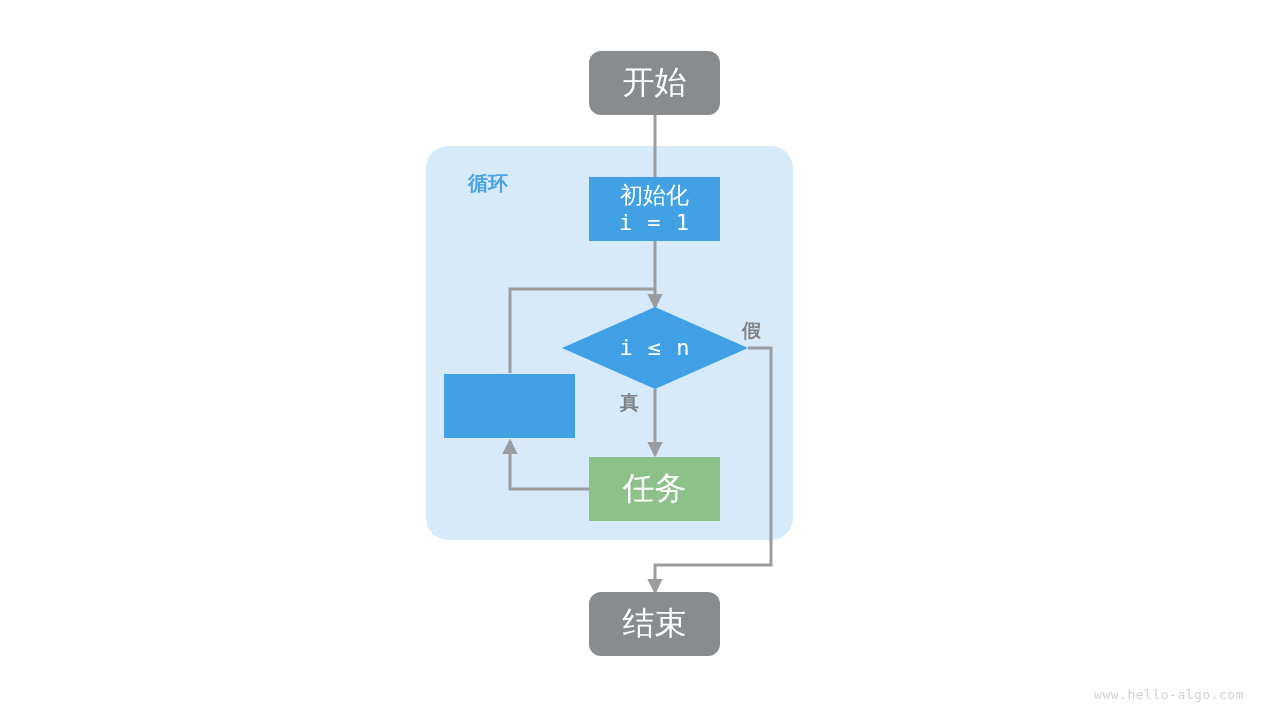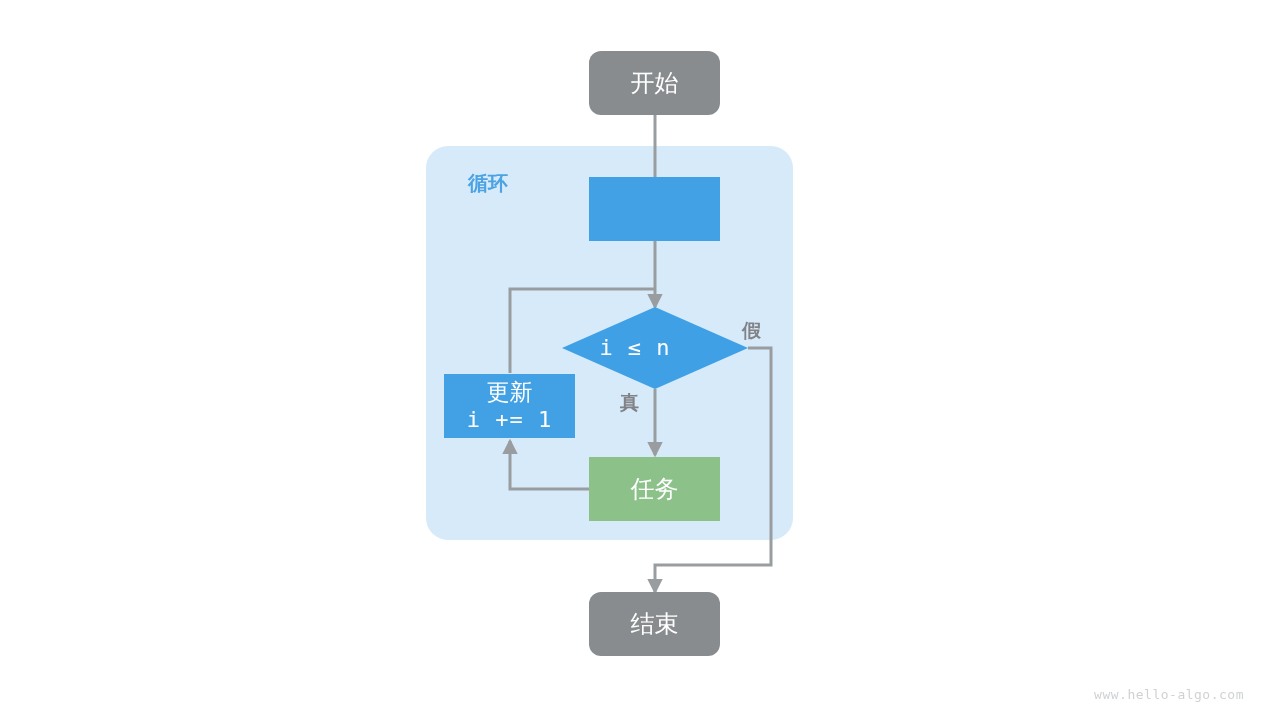--- a/index.html
+++ b/index.html
@@ -42,21 +42,21 @@
     color: #ffffff;
   }
   .code {
     font-family: "DejaVu Sans Mono", "Liberation Mono", monospace;
     font-size: 22px;
     color: #ffffff;
     letter-spacing: 1px;
   }
   .terminal-text {
     font-family: "DejaVu Sans", "Liberation Sans", sans-serif;
-    font-size: 24px;
+    font-size: 32px;
     color: #ffffff;
   }
   .edge-label {
     position: absolute;
     font-family: "DejaVu Sans", "Liberation Sans", sans-serif;
     font-size: 19px;
     font-weight: bold;
     color: #808285;
     pointer-events: none;
   }
@@ -116,29 +116,29 @@
 
     <rect x="589" y="592" width="131" height="64" rx="12" ry="12" fill="#898c8e"></rect>
   </svg>
 
   <div class="group-label" style="left:452px; top:170px;margin-left:16px;">循环</div>
 
   <div class="node-label" style="left:589px; top:51px; width:131px; height:64px;">
     <span class="terminal-text">开始</span>
   </div>
 
+  <div class="node-label" style="left:589px; top:177px; width:131px; height:64px;">
+    <span class="cjk">初始化</span>
+    <span class="code">i = 1</span>
+  </div>
 
-  <div class="node-label" style="left:542px; top:316px; width:186px; height:64px;">
+  <div class="node-label" style="left:562px; top:316px; width:186px; height:64px;">
     <span class="code">i ≤ n</span>
   </div>
 
-  <div class="node-label" style="left:444px; top:374px; width:131px; height:64px;">
-    <span class="cjk">更新</span>
-    <span class="code">i += 1</span>
-  </div>
 
   <div class="node-label" style="left:589px; top:457px; width:131px; height:64px;">
     <span class="terminal-text">任务</span>
   </div>
 
   <div class="node-label" style="left:589px; top:592px; width:131px; height:64px;">
     <span class="terminal-text">结束</span>
   </div>
 
   <div class="edge-label" style="left:620px; top:390px;">真</div>

